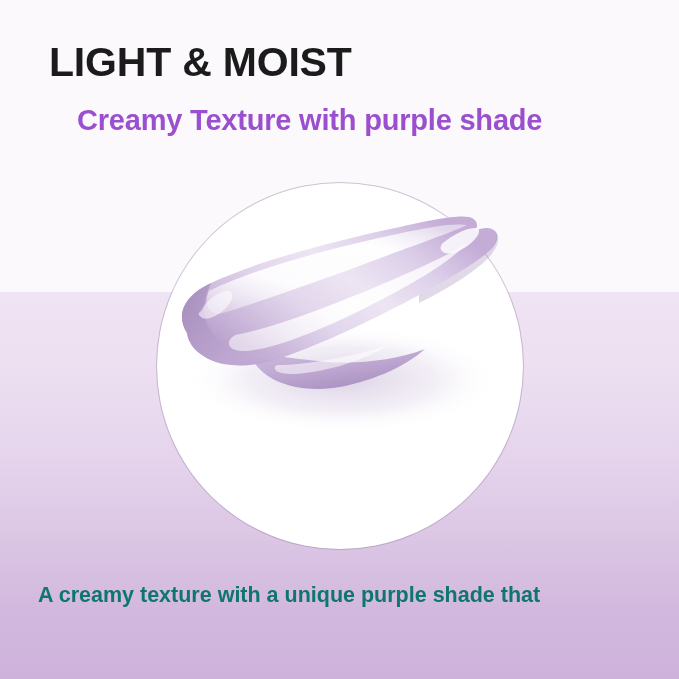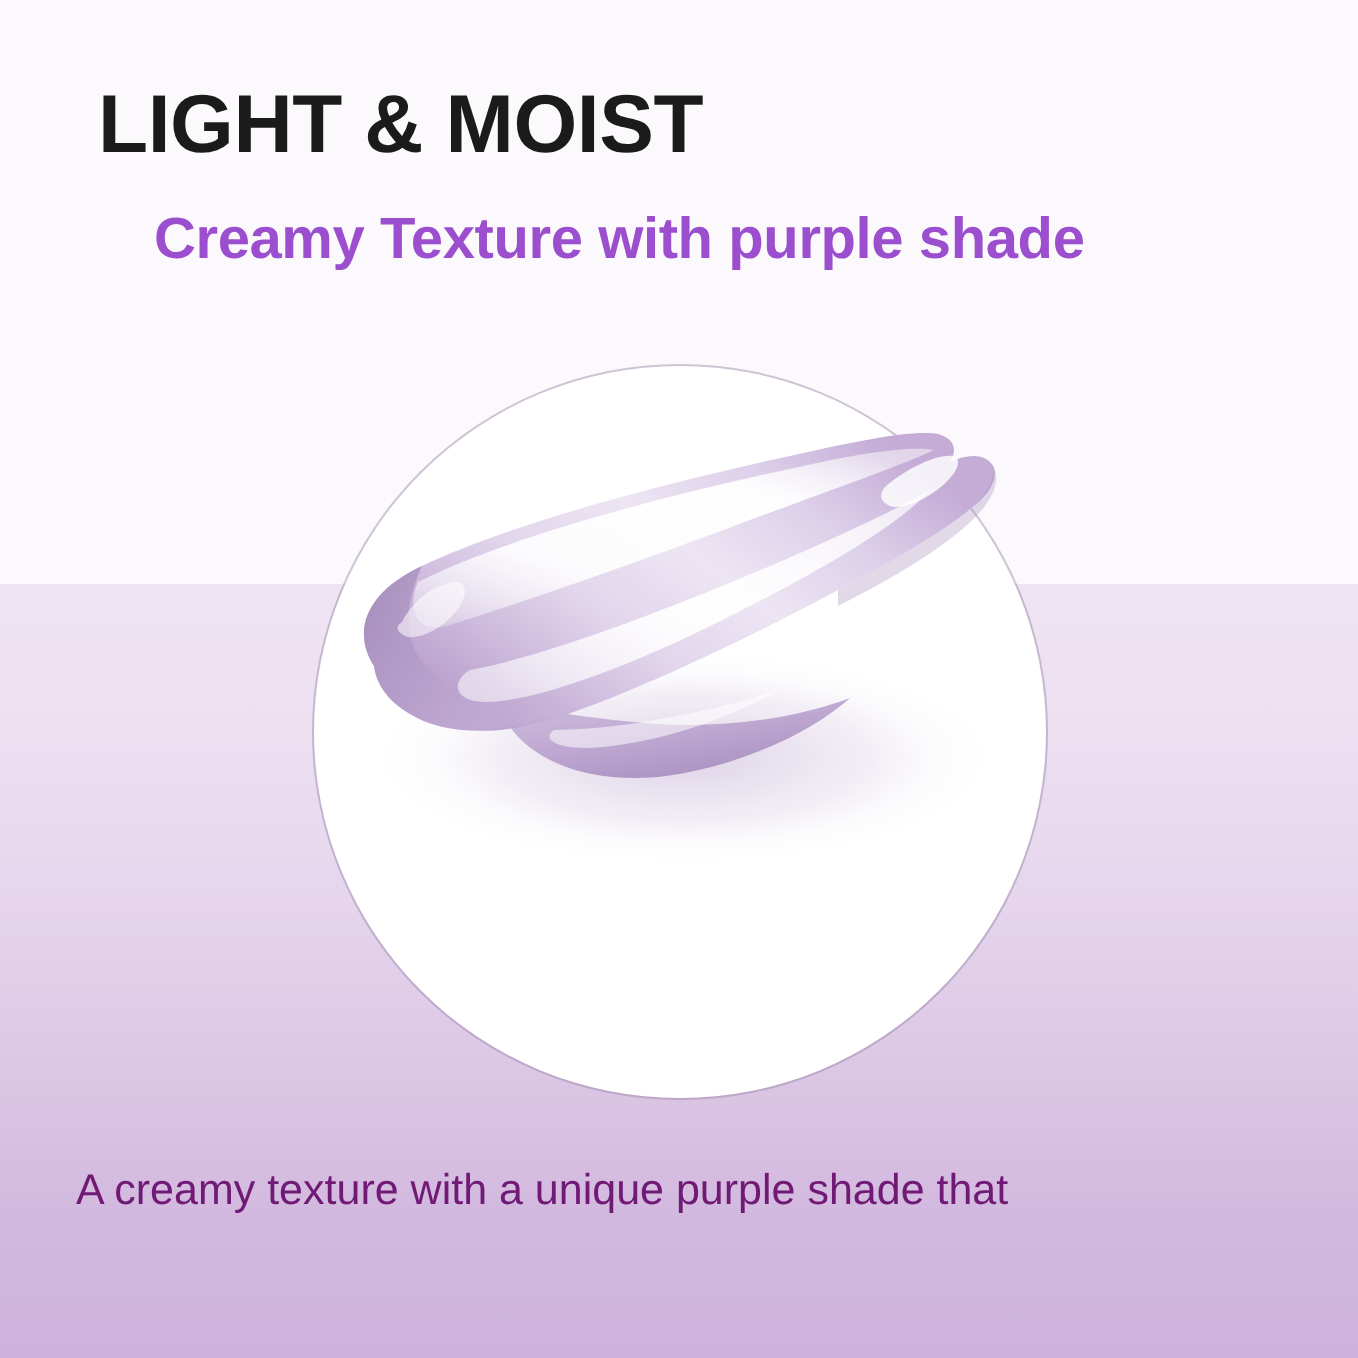--- a/index.html
+++ b/index.html
@@ -65,22 +65,22 @@
     white-space: nowrap;
     margin-left: 40px;
   }
 
   .body-copy {
     position: absolute;
     left: 38px;
     top: 580px;
     width: 560px;
     font-size: 21.5px;
-    font-weight: 400;
-    color: #701a75;
+    font-weight: 700;
+    color: #0f766e;
     line-height: 1.42;
   }
   .body-copy .line { display: block; white-space: nowrap; }
 
   
   .circle-wrap {
     position: absolute;
     left: 157px;
     top: 183px;
     width: 366px;

